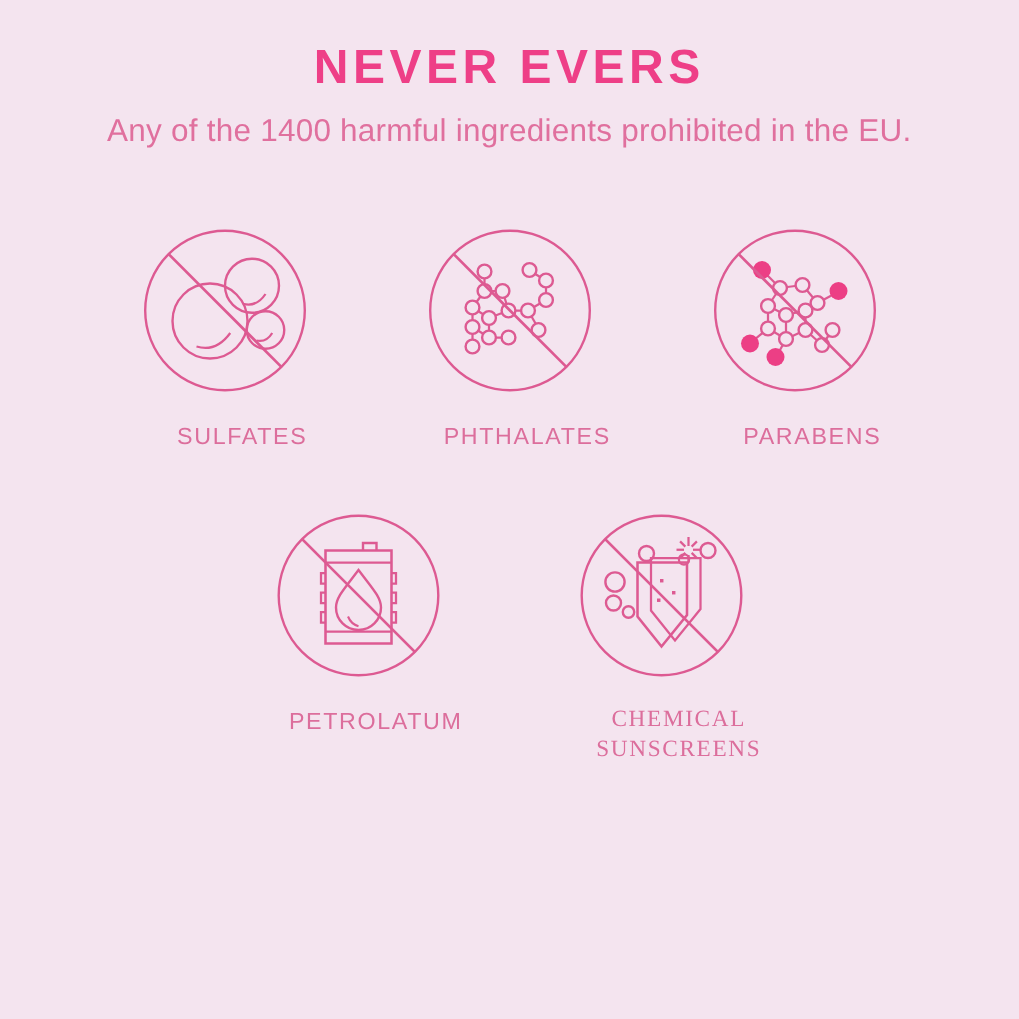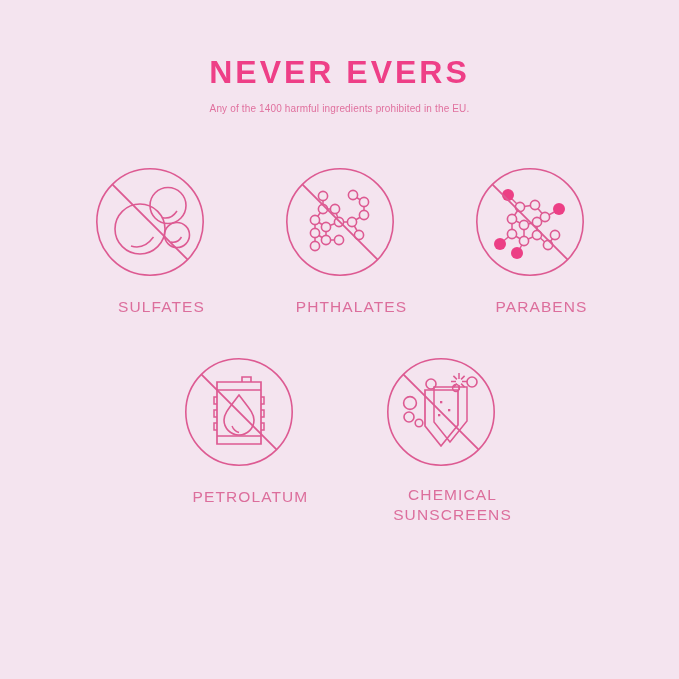--- a/index.html
+++ b/index.html
@@ -15,34 +15,34 @@
   #infographic {
     position: relative;
     width: 679px;
     height: 679px;
     background: #f4e4ef;
     box-sizing: border-box;
   }
 
   
   .header {
-    padding-top: 56px;
+    padding-top: 28px;
     text-align: center;
   }
   .title {
     font-size: 32px;
     font-weight: bold;
     letter-spacing: 3.0px;
     color: #ee3f87;
     line-height: 1.05;
     margin: 0;
   }
   .subtitle {
     margin: 13px 0 0 0;
-    font-size: 10px;
+    font-size: 21px;
     letter-spacing: 0.15px;
     color: #e0709e;
     font-weight: normal;
     line-height: 1.2;
   }
 
   
   .rows {
     margin-top: 52px;
   }
@@ -70,20 +70,21 @@
     font-size: 15.5px;
     letter-spacing: 1.1px;
     color: #dc6e9c;
     text-align: center;
     line-height: 1.3;
     white-space: pre-line;
     margin-left: 24px;
   }
   .badge-label.two-line {
     margin-top: 18px;
+    font-family: Liberation Serif, serif;
   }
 </style>
 </head>
 <body>
 
 <div id="infographic">
 
   <div class="header">
     <div class="title">NEVER EVERS</div>
     <div class="subtitle">Any of the 1400 harmful ingredients prohibited in the EU.</div>

